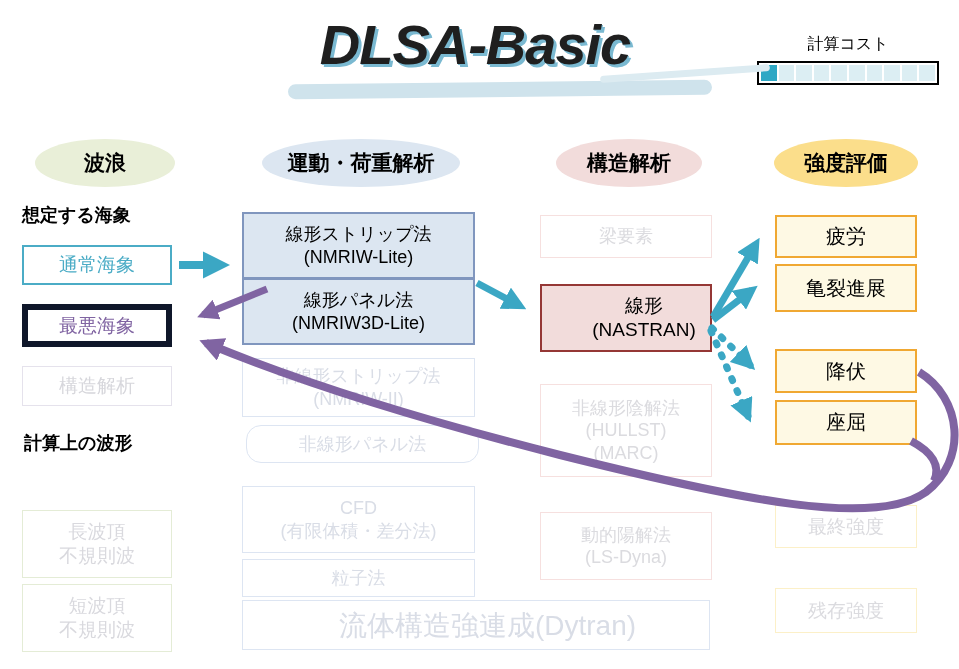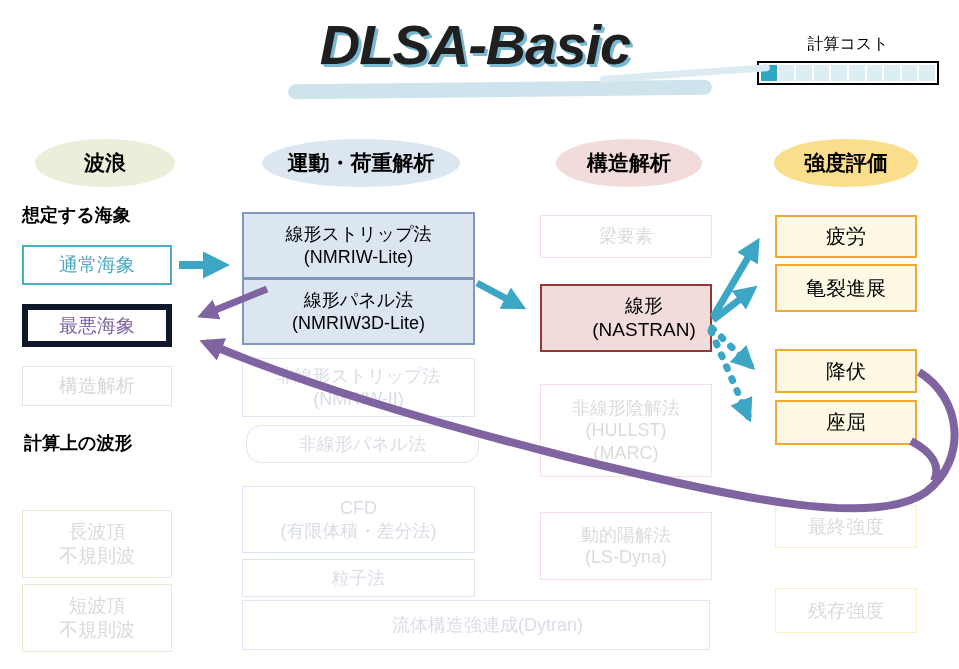--- a/index.html
+++ b/index.html
@@ -50,21 +50,21 @@
   .b-purple{border:6px solid #0f172a;color:#8064a2;font-size:19px;}
   .b-green{border:2px solid #9bbb59;background:#ebf1de;color:#000;font-size:19px;}
   .b-blue{border:2px solid #8096be;background:#dce6f1;color:#000;font-size:18px;}
   .b-red{border:2px solid #953735;background:#f2dcdb;color:#000;font-size:19px;padding-left:36px;}
   .b-yellow{border:2px solid #f0a832;background:#fef9e4;color:#000;font-size:20px;}
   .d-lav{border:1px solid #e5e2ec;color:#d7d7dc;font-size:19px;}
   .d-green{border:1px solid #e4ecd6;color:#d9d9de;font-size:19px;}
   .d-blue{border:1px solid #dde5f2;color:#d9dde6;font-size:18px;}
   .d-pink{border:1px solid #f6e0df;color:#dbdbdf;font-size:18px;}
   .d-yellow{border:1px solid #fcf0c8;color:#dbdbdf;font-size:19px;}
-  .fsi{font-size:18px;padding-left:23px;}
+  .fsi{font-size:28px;padding-left:23px;}
   
   .arrows{position:absolute;left:0;top:0;z-index:5;pointer-events:none;}
 </style>
 </head>
 <body>
 
 <div class="canvas">
 
   <div class="brush"></div>
   <div class="brush-tail"></div>

